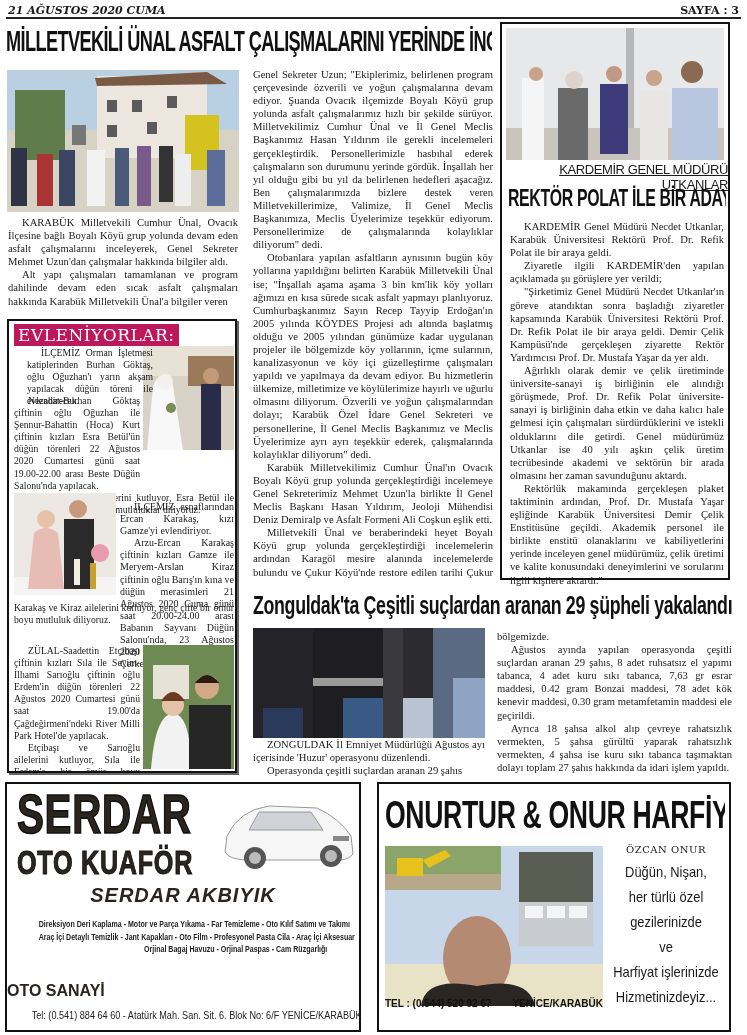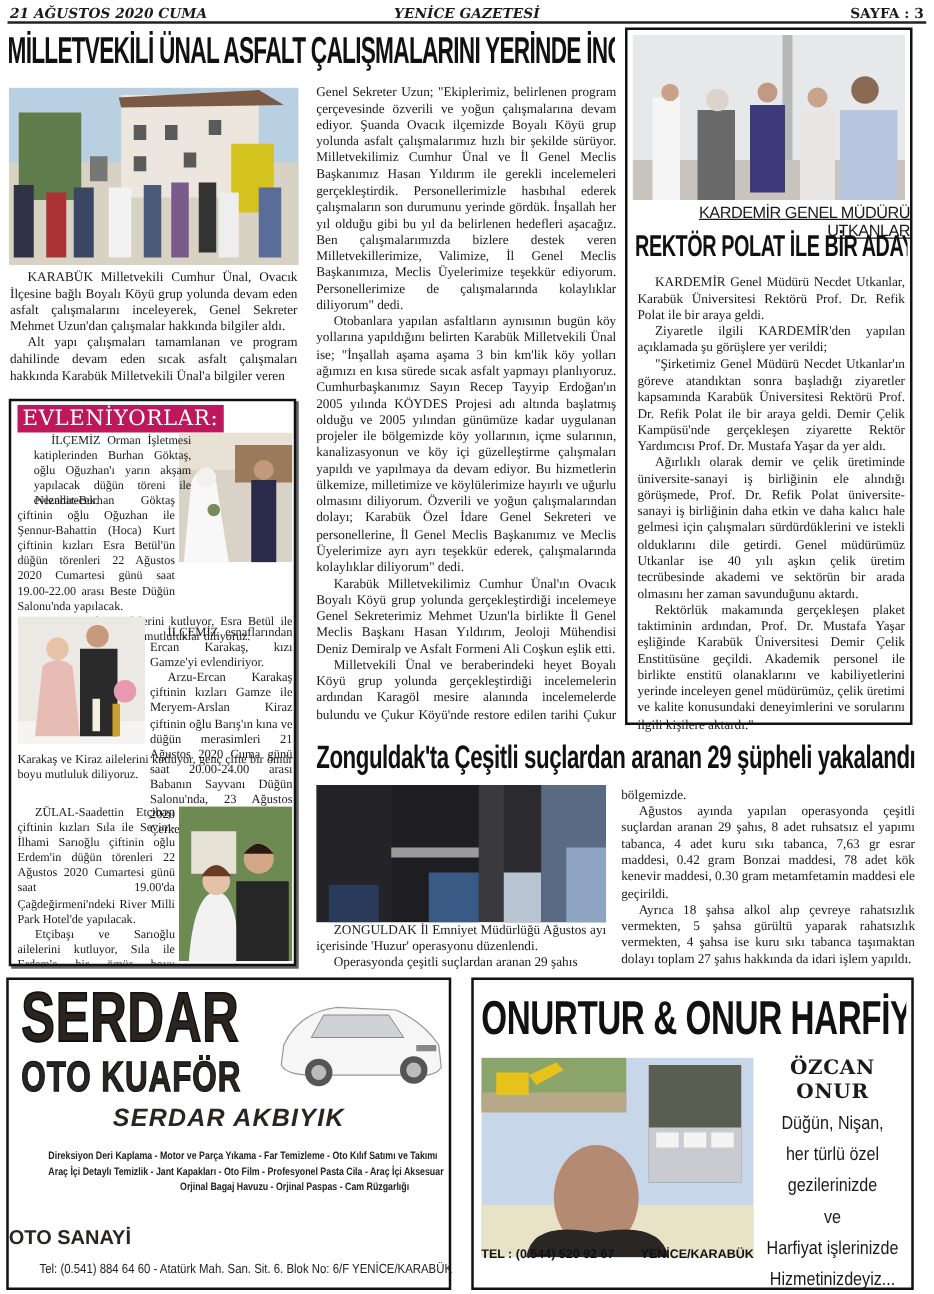--- a/index.html
+++ b/index.html
@@ -16,21 +16,20 @@
 .photo{overflow:hidden}
 .box{border:2px solid #111}
 .evbox{border:2px solid #111;box-shadow:2px 2px 0 #666}
 .adtext{font-family:"Liberation Sans","DejaVu Sans",sans-serif}
 </style>
 </head>
 <body>
 
 <div class="abs masthead">
   <span class="l">21 AĞUSTOS 2020 CUMA</span>
-  <span class="c">YENİCE GAZETESİ</span>
   <span class="r">SAYFA : 3</span>
 </div>
 
 <div class="abs" style="left:6px;top:24px;width:486px;height:40px;overflow:hidden">
   <div class="cond" style="font-size:30px;transform:scaleX(0.605);letter-spacing:-1px;color:#111">MİLLETVEKİLİ ÜNAL ASFALT ÇALIŞMALARINI YERİNDE İNCELEDİ</div>
 </div>
 
 <div class="abs photo" style="left:7px;top:70px;width:232px;height:142px">
   <svg width="232" height="142" viewBox="0 0 232 142">
     <rect width="232" height="142" fill="#b9cfe2"></rect>
@@ -238,21 +237,21 @@
       <rect x="0" y="118" width="218" height="42" fill="#e8e2c6"></rect>
       <ellipse cx="92" cy="112" rx="34" ry="42" fill="#b48a72"></ellipse>
       <path d="M36,160 Q40,130 92,140 Q144,130 150,160 Z" fill="#2a2624"></path>
     </svg>
   </div>
   <div class="adtext" style="position:absolute;left:6px;top:214px;width:218px;font-size:10px;font-weight:bold;color:#111">
     <span>TEL : (0.544) 520 92 67</span>
     <span style="position:absolute;right:0">YENİCE/KARABÜK</span>
   </div>
   <div style="position:absolute;left:224px;top:60px;width:126px;text-align:center">
-    <div style="font-family:'DejaVu Serif',serif;font-weight:bold;font-size:16px;letter-spacing:0.5px;margin-bottom:4px">ÖZCAN ONUR</div>
+    <div style="font-family:'DejaVu Serif',serif;font-weight:normal;font-size:10px;letter-spacing:0.5px;margin-bottom:4px">ÖZCAN ONUR</div>
     <div class="adtext" style="font-size:15px;line-height:25px;transform:scaleX(0.86);transform-origin:center;white-space:nowrap">Düğün, Nişan,</div>
     <div class="adtext" style="font-size:15px;line-height:25px;transform:scaleX(0.86);transform-origin:center;white-space:nowrap">her türlü özel</div>
     <div class="adtext" style="font-size:15px;line-height:25px;transform:scaleX(0.86);transform-origin:center;white-space:nowrap">gezilerinizde</div>
     <div class="adtext" style="font-size:15px;line-height:25px;transform:scaleX(0.86);transform-origin:center;white-space:nowrap">ve</div>
     <div class="adtext" style="font-size:15px;line-height:25px;transform:scaleX(0.86);transform-origin:center;white-space:nowrap">Harfiyat işlerinizde</div>
     <div class="adtext" style="font-size:15px;line-height:25px;transform:scaleX(0.86);transform-origin:center;white-space:nowrap">Hizmetinizdeyiz...</div>
   </div>
 </div>
 
 </body></html>

